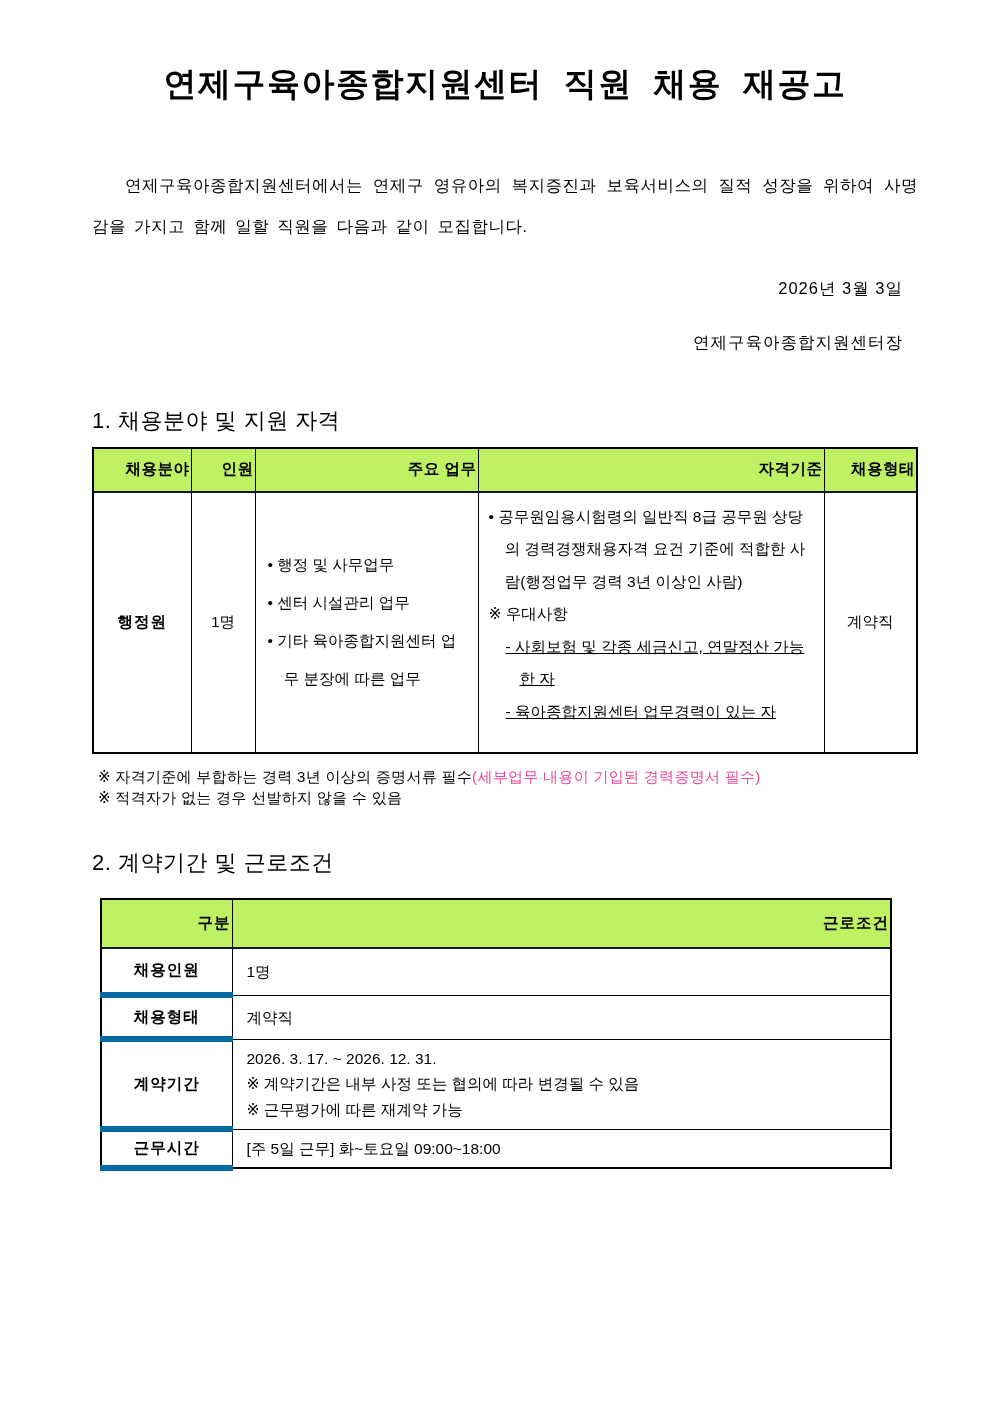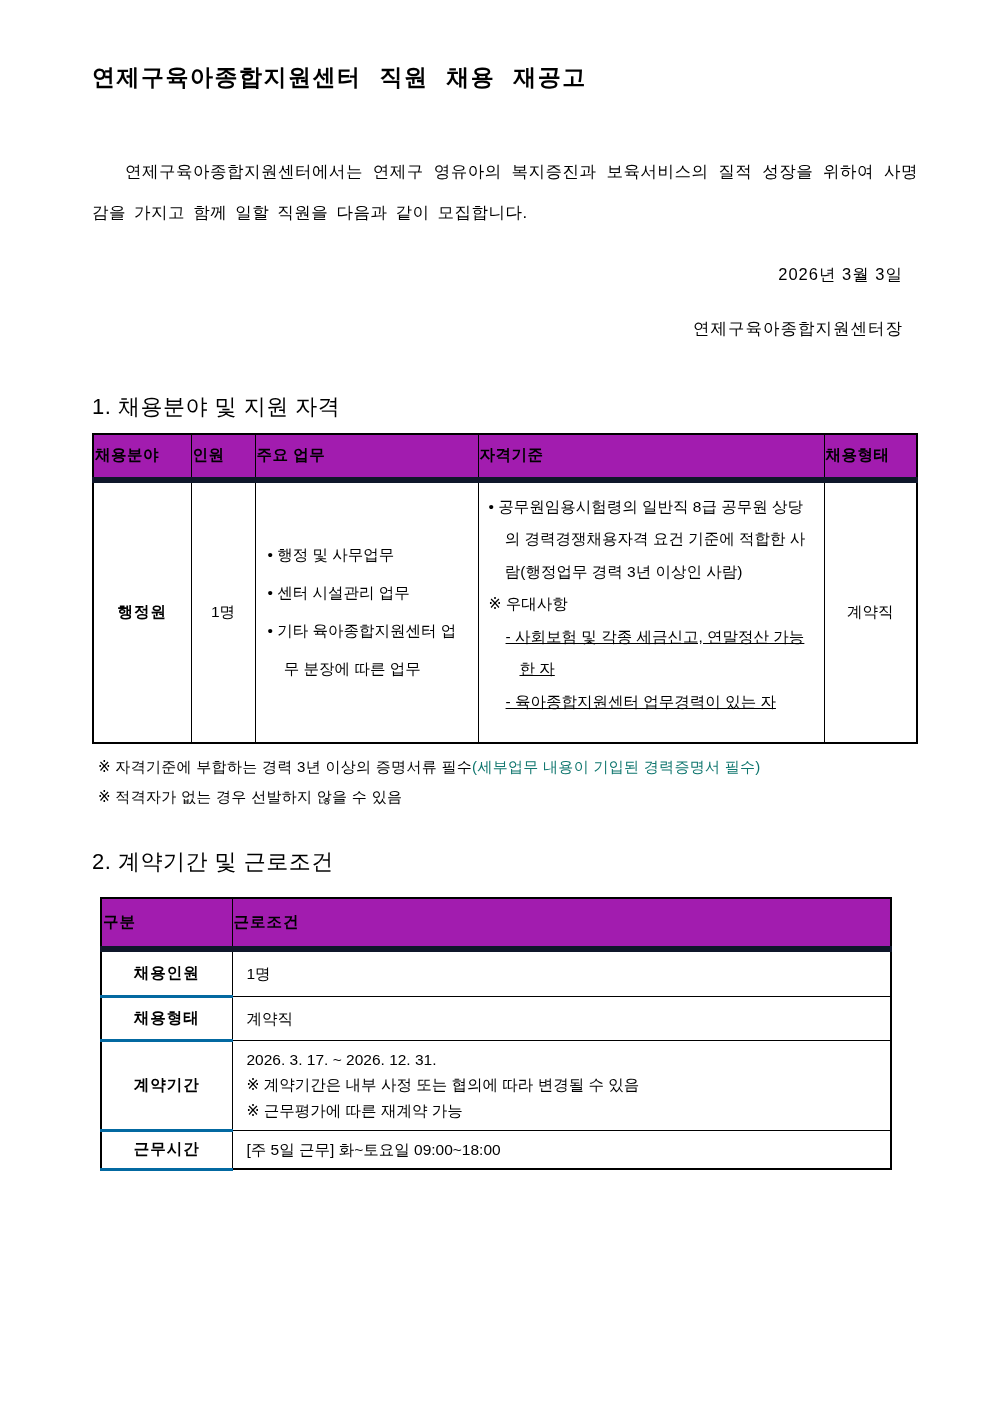--- a/index.html
+++ b/index.html
@@ -20,22 +20,23 @@
     width: 992px;
   }
   .notice-no {
     margin: 107px 0 0 0;
     font-size: 15.5px;
     font-weight: 700;
     letter-spacing: 0.5px;
   }
   .title {
     margin: 62px 0 0 0;
-    font-size: 23px;
-    font-weight: 700;
+    font-size: 33px;
+    font-weight: 700;
+    text-align: center;
     letter-spacing: 1.5px;
     word-spacing: 10px;
   }
   .intro {
     margin: 58px 0 0 0;
     font-size: 16.5px;
     line-height: 2.5;
     text-align: justify;
     text-indent: 2em;
     word-spacing: 3px;
@@ -76,24 +77,24 @@
     margin: 20px 0 0 8px;
     width: 790px;
     border: 2px solid #000;
   }
   th, td {
     border: 1px solid #000;
     font-size: 15.5px;
     font-weight: 400;
   }
   thead th {
-    background: #a21caf;
-    font-weight: 700;
-    text-align: left;
-    border-bottom: 6px solid #0f172a;
+    background: #bef264;
+    font-weight: 700;
+    text-align: right;
+    border-bottom: 2px solid #0f172a;
     letter-spacing: 0.5px;
   }
   .t1 thead th { height: 40px; }
   .t1 tbody tr { height: 256px; }
   .t1 .cell-center {
     text-align: center;
     vertical-align: middle;
     font-weight: 400;
   }
   .t1 .cell-field { font-weight: 700; letter-spacing: 1px; }
@@ -115,31 +116,31 @@
     margin-left: 1.1em;
     text-indent: -0.9em;
     padding-left: 0.9em;
     text-decoration: underline;
   }
   .note {
     margin: 14px 0 0 6px;
     font-size: 15px;
     letter-spacing: 0.3px;
   }
-  .note + .note { margin-top: 11px; }
-  .blue-text { color: #0f766e; }
+  .note + .note { margin-top: 2px; }
+  .blue-text { color: #ec4899; }
   .t2 thead th { height: 45px; letter-spacing: 1px; }
   .t2 .row-label {
     width: 131px;
     background: #ffffff;
     font-weight: 700;
     text-align: center;
     vertical-align: middle;
     letter-spacing: 1px;
-    border-bottom: 3px solid #0369a1;
+    border-bottom: 6px solid #0369a1;
   }
   .t2 tbody th { border: 1px solid #000; font-size: 15.5px; }
   .t2 .row-value {
     padding: 6px 10px 6px 14px;
     vertical-align: middle;
     line-height: 1.65;
   }
   .t2 .r-short { height: 47px; }
   .t2 .r-mid { height: 44px; }
   .t2 .r-tall { height: 76px; }

